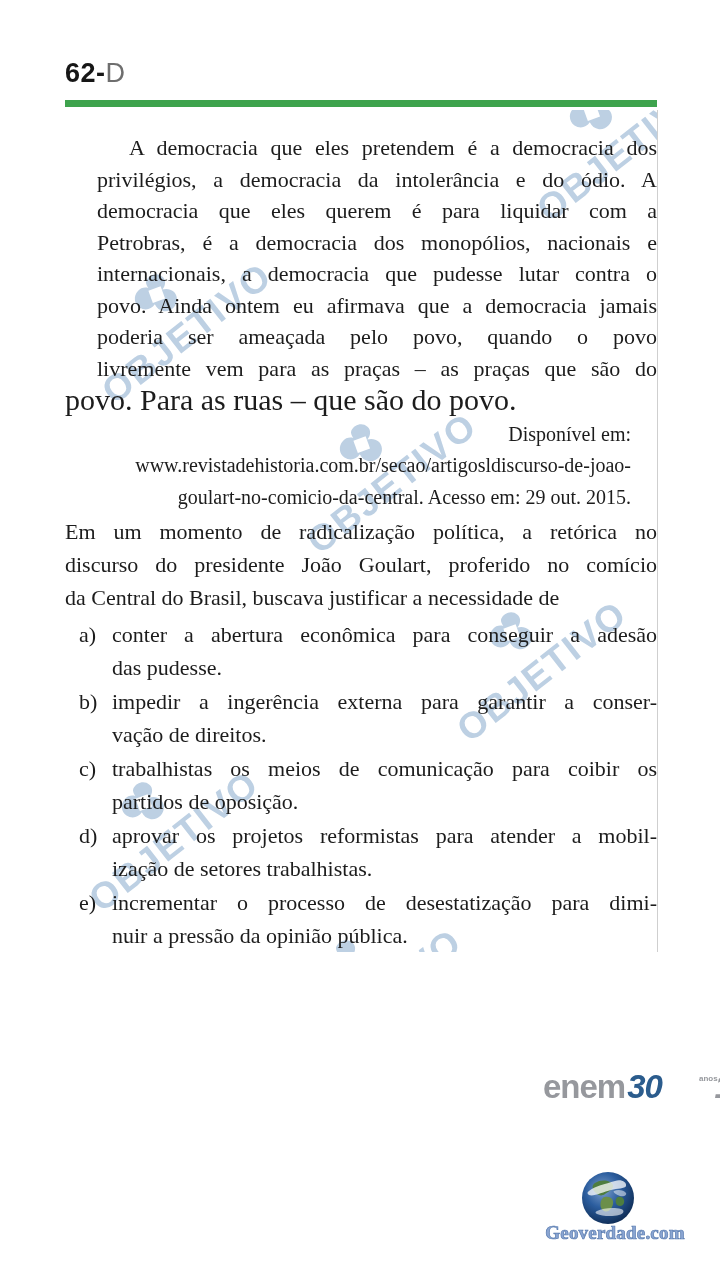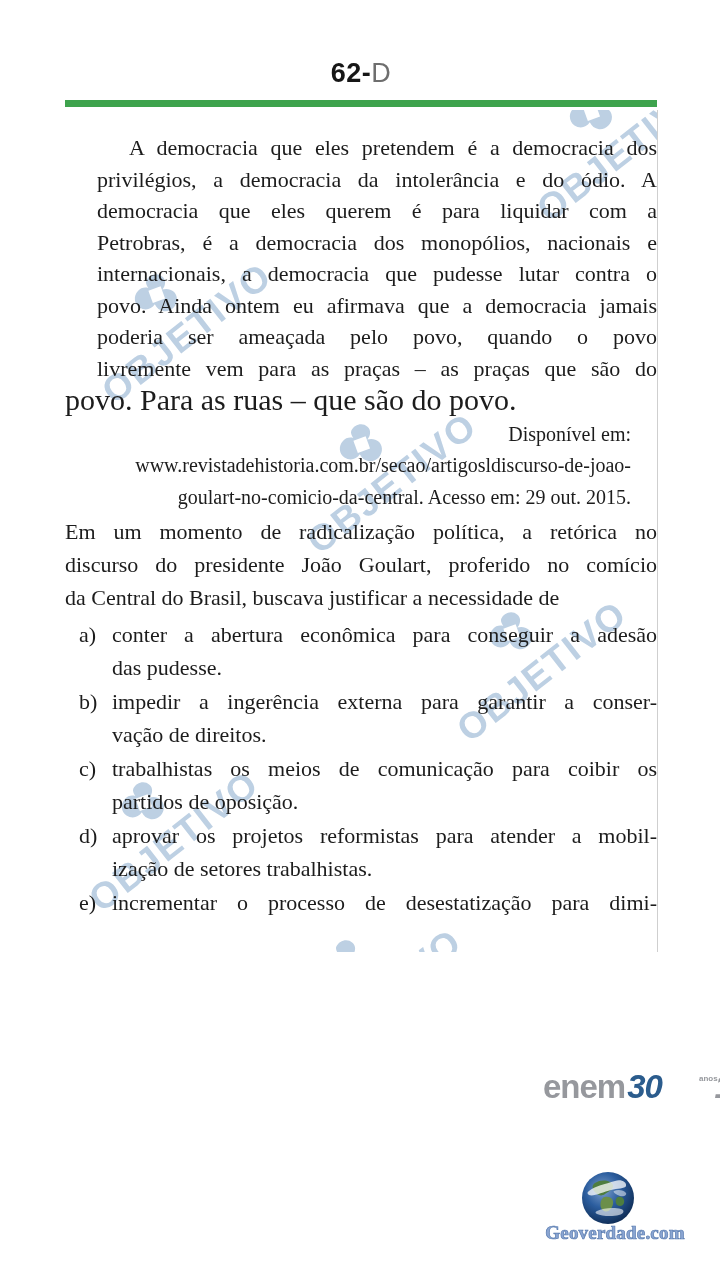--- a/index.html
+++ b/index.html
@@ -10,21 +10,21 @@
     --enem-blue:#2b5c8d;
     --geoverdade-blue:#8aa5d2;
     --tagline-green:#2e8b5f;
   }
   *{margin:0;padding:0;box-sizing:border-box;}
   html,body{background:#ffffff;}
   body{width:720px;height:1280px;font-family:"Liberation Serif",serif;color:var(--text-dark);}
   .page{position:relative;width:720px;height:1280px;overflow:hidden;background:#fff;}
 
   
-  .header{position:absolute;top:58px;left:65px;width:592px;text-align:center;
+  .header{position:absolute;top:58px;left:65px;width:592px;text-align:left;
           font-family:"Liberation Sans",sans-serif;font-size:27px;letter-spacing:.5px;}
   .qnum{font-weight:700;color:#161616;}
   .qletter{font-weight:400;color:#6e6e6e;}
   .green-rule{position:absolute;left:65px;top:100px;width:592px;height:7px;background:var(--accent-green);}
 
   
   .wm-layer{position:absolute;left:65px;top:110px;width:593px;height:842px;overflow:hidden;
             border-right:1px solid #cfcfcf;z-index:1;}
   .wm{position:absolute;display:flex;flex-direction:column;align-items:center;
       transform:rotate(-38deg);pointer-events:none;}
@@ -173,20 +173,21 @@
         <span class="opt-line2">partidos de oposição.</span>
       </div>
       <div class="option">
         <span class="opt-label">d)</span>
         <span class="opt-line1">aprovar os projetos reformistas para atender a mobil-</span>
         <span class="opt-line2">ização de setores trabalhistas.</span>
       </div>
       <div class="option">
         <span class="opt-label">e)</span>
         <span class="opt-line1">incrementar o processo de desestatização para dimi-</span>
+        <span class="opt-line2">nuir a pressão da opinião pública.</span>
       </div>
     </div>
   </div>
 
   <div class="enem-logo">
     <span class="enem-word">enem</span>
       <span class="enem-20">30</span>
       <span class="enem-anos">anos</span>
       <span class="enem-18">18</span>
   </div>

